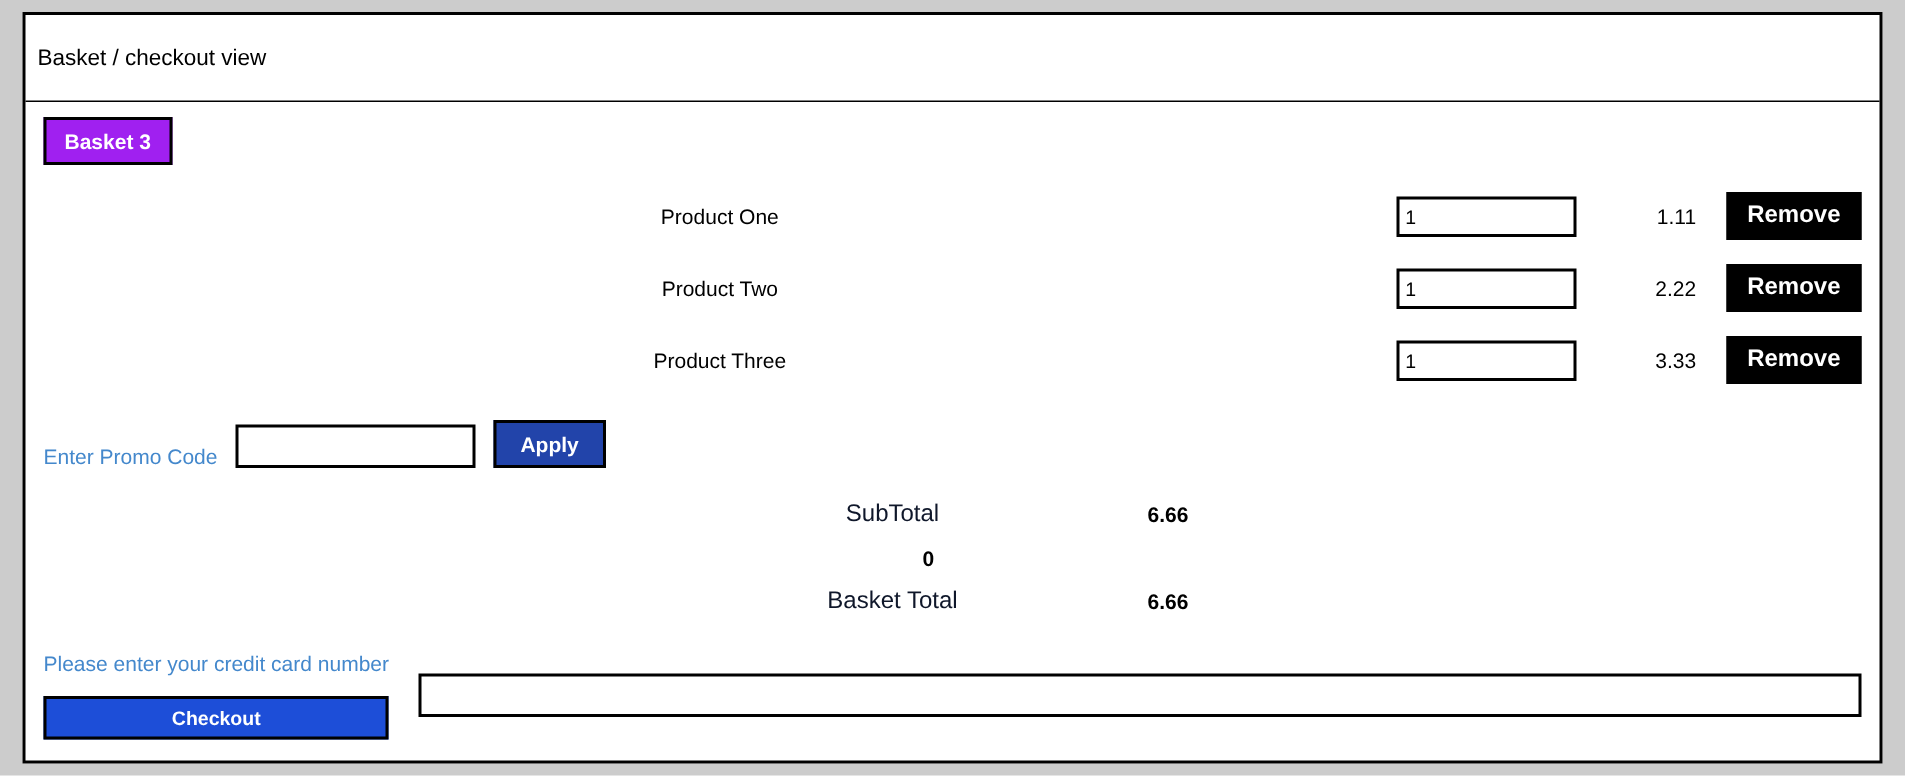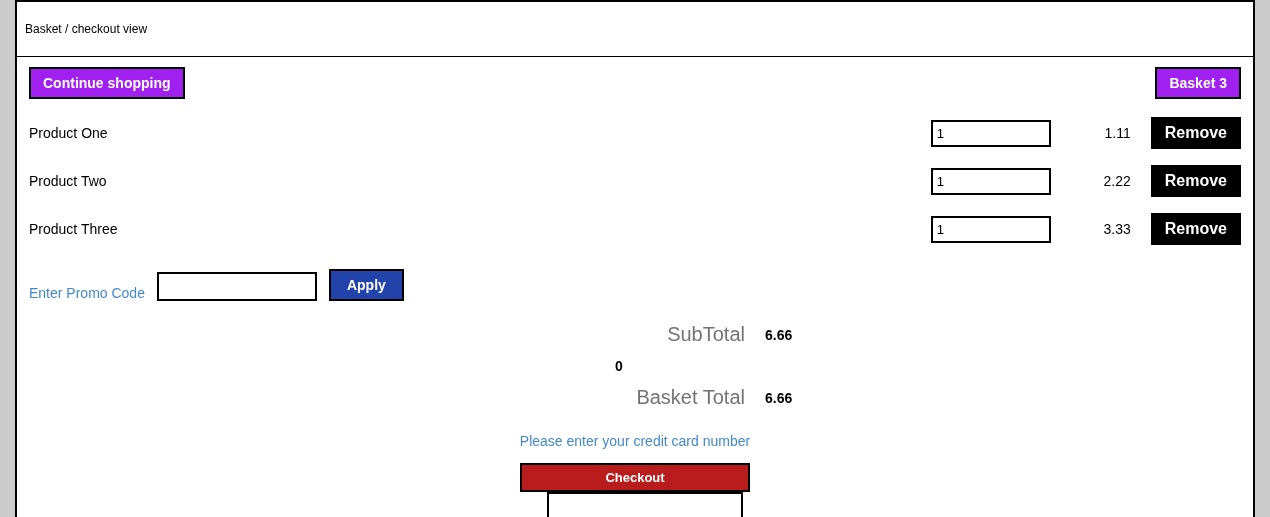--- a/index.html
+++ b/index.html
@@ -14,21 +14,21 @@
     }
     .outer-container {
       width: 1240px;
       border: 2px solid #000;
       background: #fff;
       padding: 0;
     }
     .title-bar {
       border-bottom: 1px solid #000;
       padding: 20px 8px;
-      font-size: 12px;
+      font-size: 15px;
       color: #000;
     }
     .header-row {
       display: flex;
       justify-content: space-between;
       align-items: center;
       padding: 10px 12px;
     }
     .btn-continue {
       background: #a020f0;
@@ -53,20 +53,21 @@
     }
     .product-row {
       display: flex;
       align-items: center;
       padding: 8px 0;
     }
     .product-name {
       flex: 1;
       color: #000;
       font-size: 14px;
+      text-align: center;
     }
     .product-qty-input {
       width: 120px;
       border: 2px solid #000;
       padding: 4px;
       font-size: 13px;
       margin-right: 20px;
     }
     .product-price {
       width: 60px;
@@ -114,55 +115,54 @@
       padding: 4px 12px 8px 12px;
     }
     .totals-row {
       display: flex;
       align-items: center;
       justify-content: center;
       padding: 6px 0;
       gap: 0;
     }
     .totals-label {
-      color: #737373;
-      font-size: 20px;
-      text-align: right;
+      color: #0f172a;
+      font-size: 16px;
+      text-align: center;
       width: 300px;
     }
     .totals-value {
       color: #000;
       font-size: 14px;
       width: 80px;
       padding-left: 20px;
       font-weight: bold;
     }
     .payment-section {
       padding: 10px 12px 14px 12px;
       border-top: none;
     }
     .cc-label {
       color: #4488cc;
       font-size: 14px;
       margin-bottom: 8px;
     }
     .btn-checkout {
-      background: #b91c1c;
+      background: #1d4ed8;
       color: #fff;
       border: 2px solid #000;
       padding: 5px 12px;
       font-size: 13px;
       font-weight: bold;
       cursor: pointer;
     }
     .payment-row {
       display: flex;
       align-items: center;
       justify-content: space-between;
-      flex-direction: column;
     }
     .payment-left {
       display: flex;
       flex-direction: column;
       gap: 6px;
     }
     .payment-right {
       flex: 1;
       margin-left: 20px;
     }
@@ -175,21 +175,20 @@
   </style>
 </head>
 <body>
 
 <div class="outer-container">
   <div class="title-bar">
     <span>Basket / checkout view</span>
   </div>
 
   <div class="header-row">
-    <button class="btn-continue">Continue shopping</button>
     <button class="btn-basket">Basket 3</button>
   </div>
 
   <div class="products-section">
 
   <div class="product-row">
         <span class="product-name">Product One</span>
         <input type="text" class="product-qty-input" value="1" style="">
         <span class="product-price">1.11</span>
         <button class="btn-remove">Remove</button>

